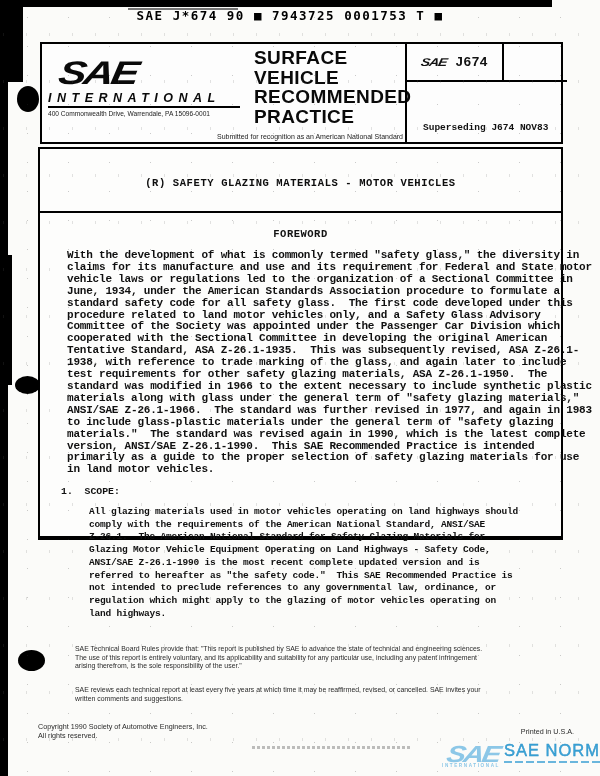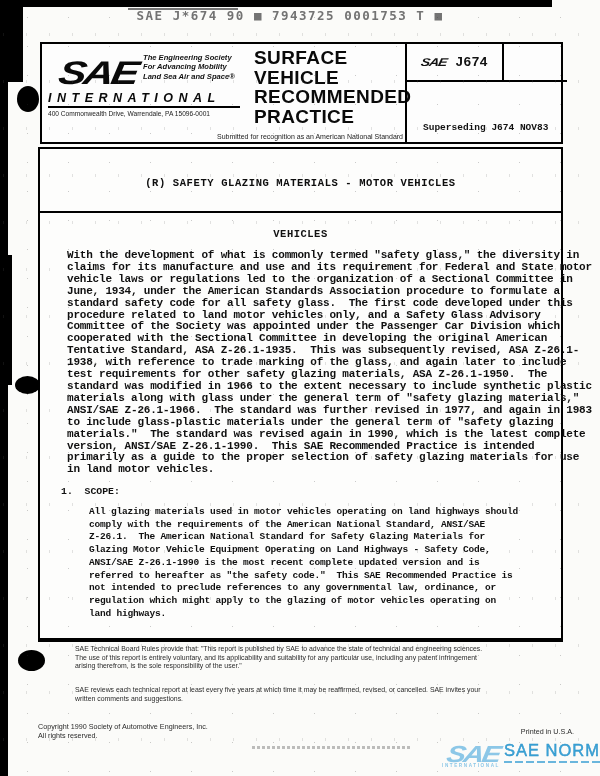--- a/index.html
+++ b/index.html
@@ -29,21 +29,21 @@
   .hole-1{left:17px;top:86px;width:22px;height:26px;}
   .hole-2{left:15px;top:376px;width:25px;height:18px;}
   .hole-3{left:18px;top:650px;width:27px;height:21px;}
 
   .mono{font-family:"Liberation Mono","DejaVu Sans Mono",monospace;}
 
   
   .code-line{
     position:absolute;top:8px;left:0;width:580px;text-align:center;
     font-family:"DejaVu Sans Mono",monospace;font-weight:700;
-    font-size:12.5px;letter-spacing:1.5px;color:#737373;
+    font-size:12.5px;letter-spacing:1.5px;color:#000000;
   }
 
   
   .header-box{
     position:absolute;left:40px;top:42px;width:523px;height:102px;
     border:2px solid #000;box-sizing:border-box;background:rgba(255,255,255,.6);
   }
   .sae-logo{
     display:inline-block;font-style:italic;font-weight:700;
     letter-spacing:-3px;transform:skewX(-10deg) scaleY(.78);transform-origin:left bottom;
@@ -87,21 +87,21 @@
     padding-top:5px;white-space:pre-line;
   }
   .hdr-right-bottom{
     padding:8px 0 0 16px;font-family:"Liberation Mono","DejaVu Sans Mono",monospace;
     font-weight:700;font-size:9.5px;line-height:12px;white-space:pre;color:#111;
   }
   .superseding{margin-top:8px;}
 
   
   .content-box{
-    position:absolute;left:38px;top:147px;width:525px;height:495px;
+    position:absolute;left:38px;top:147px;width:525px;height:393px;
     border:2px solid #000;border-bottom-width:4px;box-sizing:border-box;
     background:rgba(255,255,255,.5);
   }
   .doc-title{
     position:absolute;left:0;top:28px;width:100%;text-align:center;
     font-family:"Liberation Mono","DejaVu Sans Mono",monospace;
     font-weight:700;font-size:10.5px;letter-spacing:.6px;color:#0d0d0d;
   }
   .title-rule{position:absolute;left:0;top:62px;width:100%;height:2px;background:#000;}
   .foreword-head{
@@ -158,23 +158,20 @@
 <div class="left-strip-top"></div>
 <div class="left-strip-blob"></div>
 <div class="hole hole-1"></div>
 <div class="hole hole-2"></div>
 <div class="hole hole-3"></div>
 
 <div class="code-line">SAE J*674 90 ■ 7943725 0001753 T ■</div>
 
 <div class="header-box">
   <span class="sae-logo logo-big">SAE</span>
-  <div class="logo-tagline">The Engineering Society
-For Advancing Mobility
-Land Sea Air and Space®</div>
   <div class="logo-intl">INTERNATIONAL</div>
   <div class="logo-addr">400 Commonwealth Drive, Warrendale, PA 15096-0001</div>
 
   <div class="doc-type">SURFACE
 VEHICLE
 RECOMMENDED
 PRACTICE</div>
   <div class="submitted-note">Submitted for recognition as an American National Standard</div>
 
   <div class="hdr-right">
@@ -186,21 +183,21 @@
     </div>
     <div class="hdr-right-bottom">
       <div class="superseding">Superseding J674 NOV83</div>
     </div>
   </div>
 </div>
 
 <div class="content-box">
   <div class="doc-title">(R) SAFETY GLAZING MATERIALS - MOTOR VEHICLES</div>
   <div class="title-rule"></div>
-  <div class="foreword-head mono">VEHICLES</div>
+  <div class="foreword-head mono">FOREWORD</div>
   <div class="body-block foreword-body">With the development of what is commonly termed "safety glass," the diversity in
 claims for its manufacture and use and its requirement for Federal and State motor
 vehicle laws or regulations led to the organization of a Sectional Committee in
 June, 1934, under the American Standards Association procedure to formulate a
 standard safety code for all safety glass.  The first code developed under this
 procedure related to land motor vehicles only, and a Safety Glass Advisory
 Committee of the Society was appointed under the Passenger Car Division which
 cooperated with the Sectional Committee in developing the original American
 Tentative Standard, ASA Z-26.1-1935.  This was subsequently revised, ASA Z-26.1-
 1938, with reference to trade marking of the glass, and again later to include

